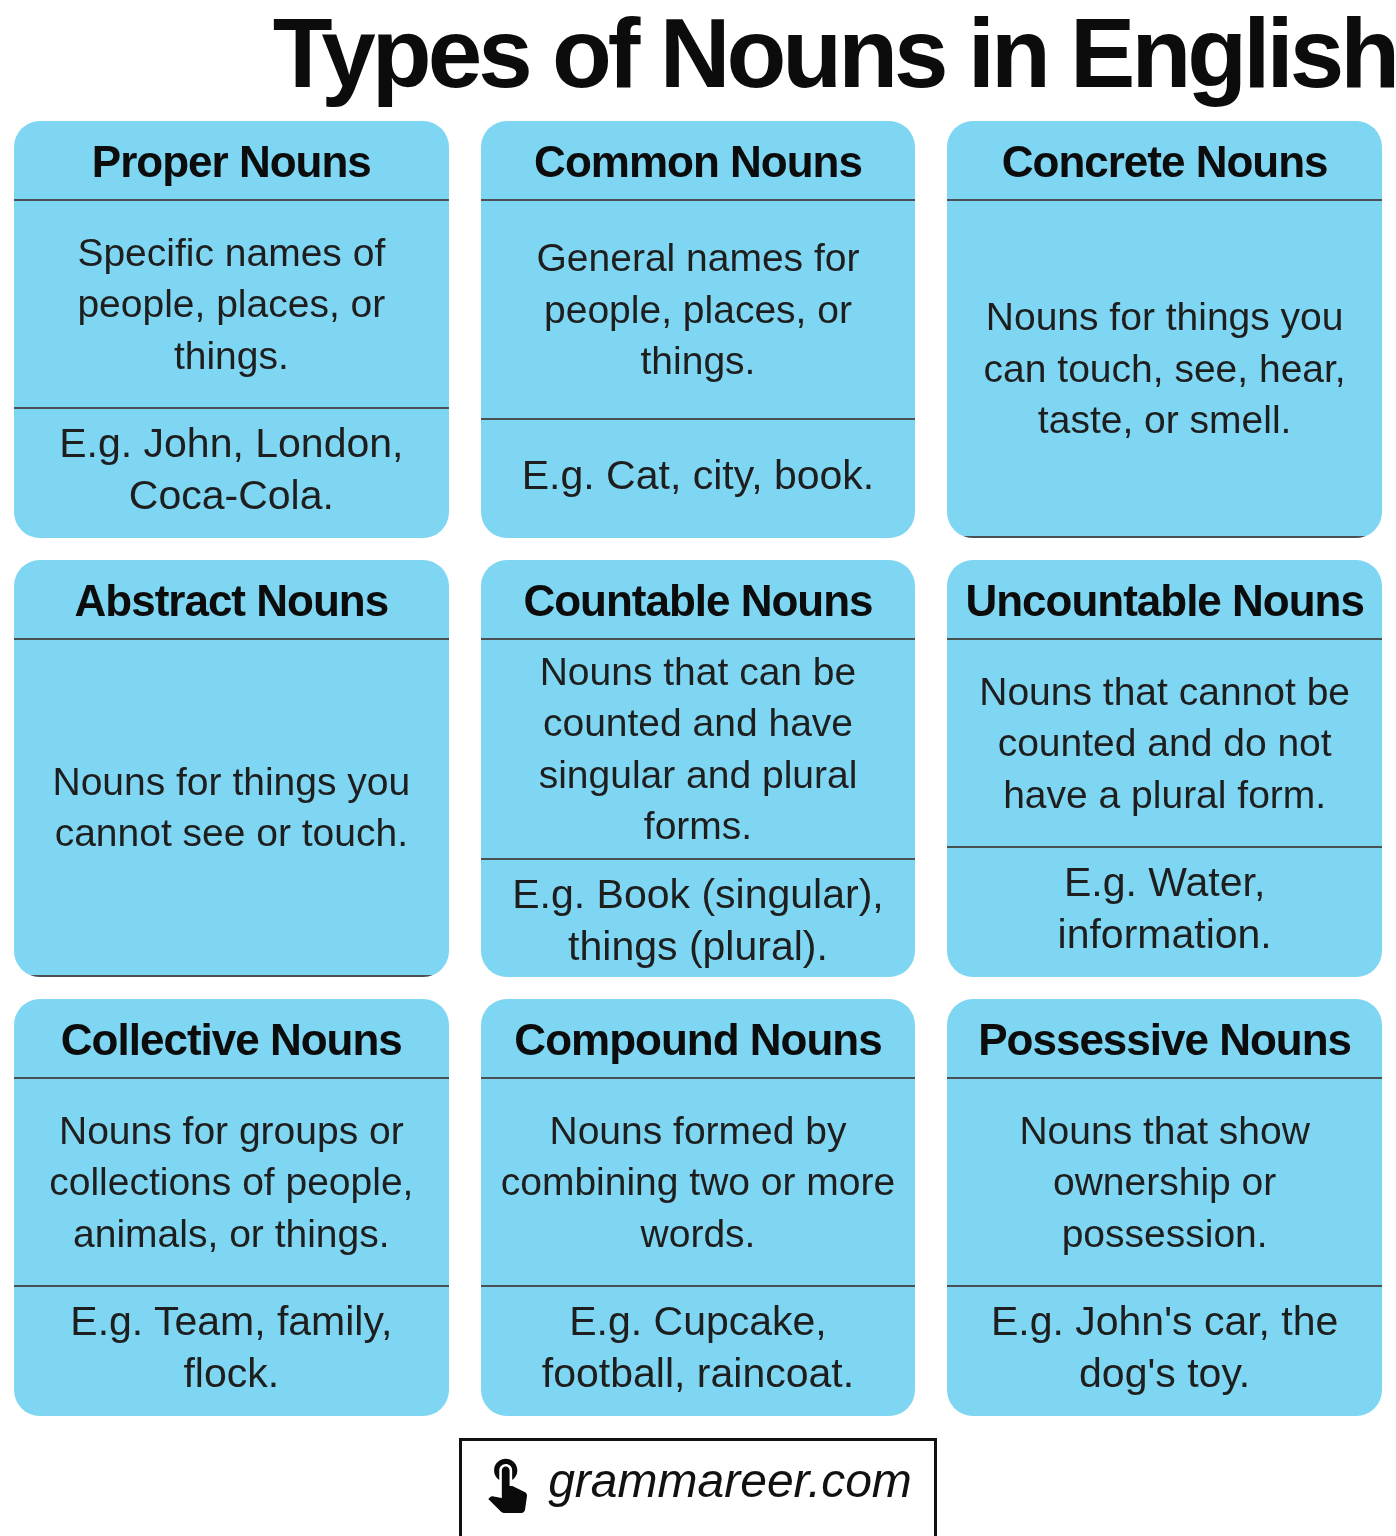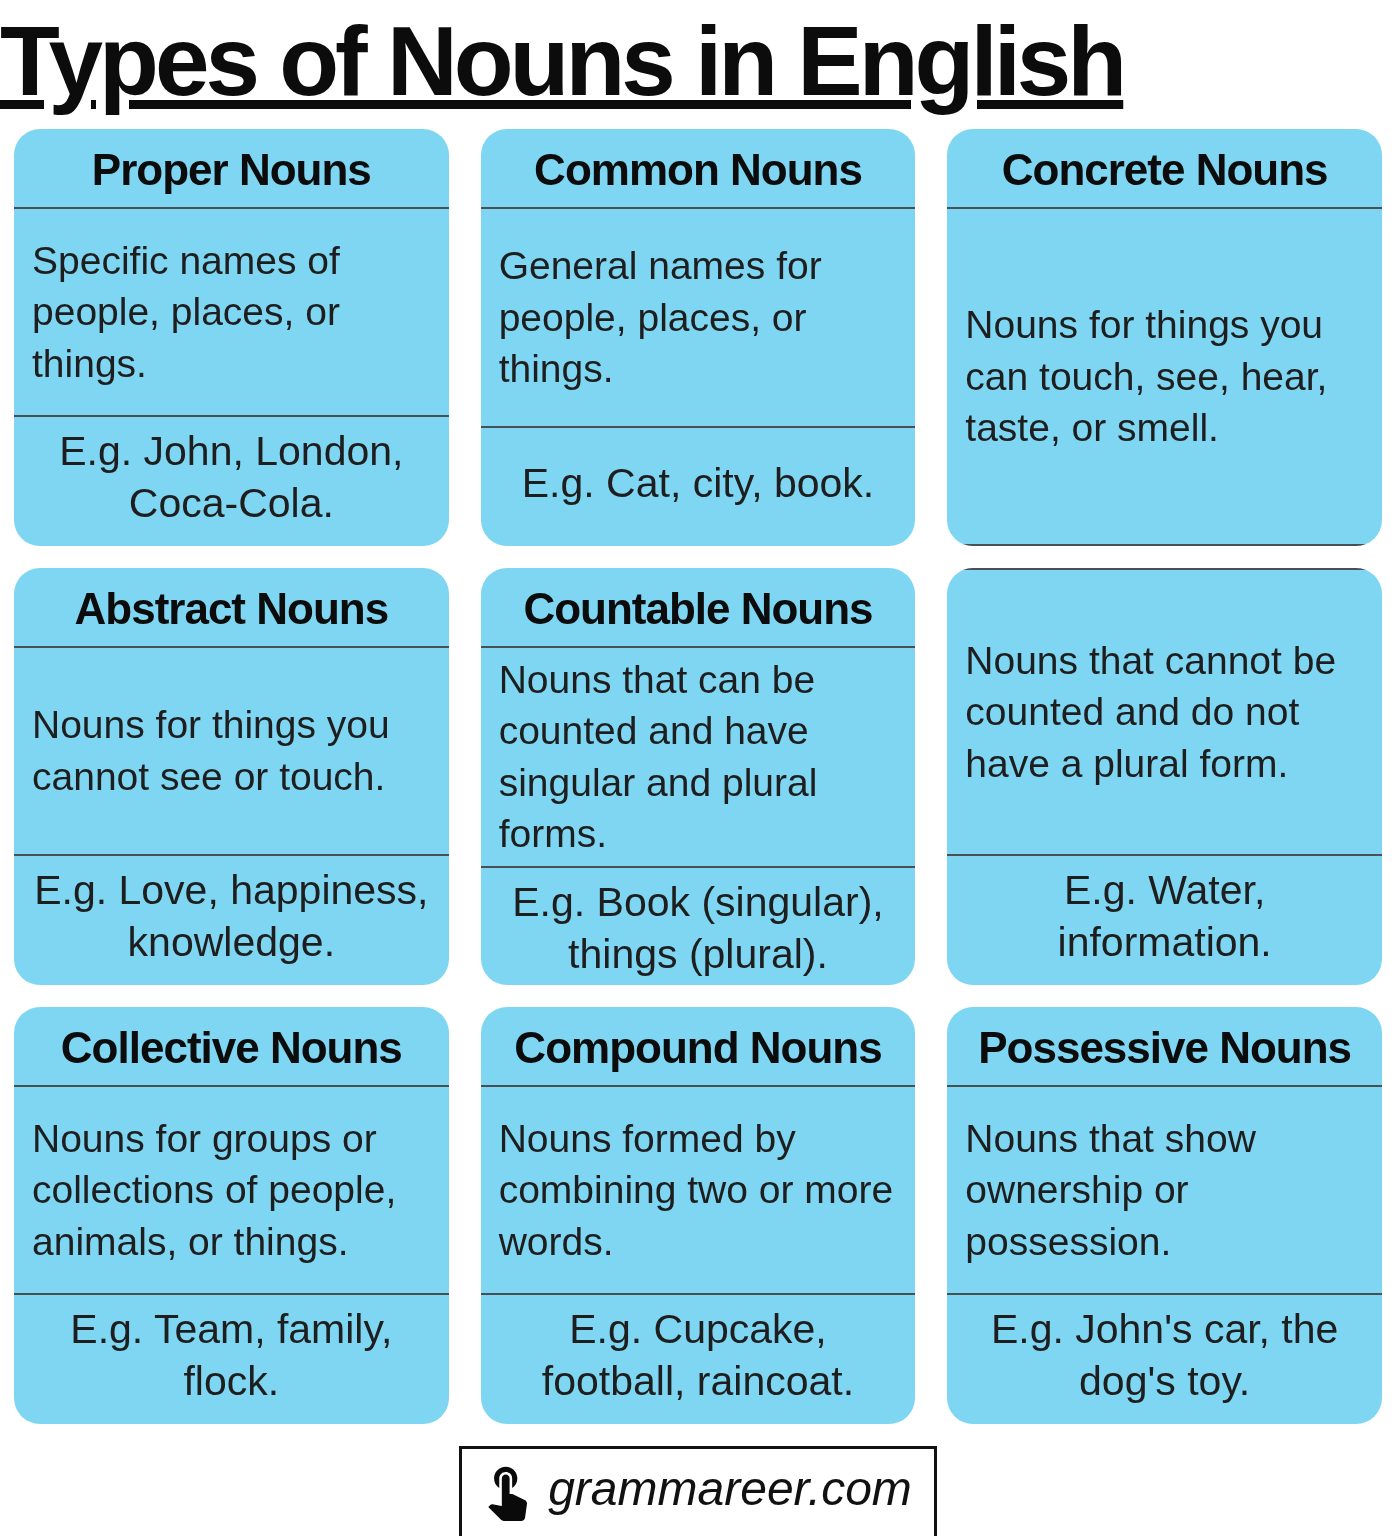--- a/index.html
+++ b/index.html
@@ -13,28 +13,27 @@
   html, body { margin: 0; padding: 0; }
   body {
     width: 1396px;
     height: 1536px;
     overflow: hidden;
     background: var(--page_bg);
     font-family: "Liberation Sans", "DejaVu Sans", sans-serif;
     color: var(--body_ink);
   }
   .page-title {
-    margin: 10px 0 16px;
-    text-align: left;
+    margin: 2px 0 16px;
+    text-align: right;
     font-size: 98px;
     line-height: 1.05;
     font-weight: 800;
     letter-spacing: -4px;
     color: var(--ink);
-    text-decoration: underline;
   }
   .cards-grid {
     display: grid;
     grid-template-columns: repeat(3, 1fr);
     grid-auto-rows: 417px;
     gap: 22px 32px;
     padding: 0 14px;
   }
   .card {
     background: var(--card_bg);
@@ -55,20 +54,21 @@
     height: 2px;
     background: var(--divider);
     width: 100%;
     flex: 0 0 auto;
   }
   .card-desc {
     flex: 1 1 auto;
     display: flex;
     align-items: center;
     justify-content: center;
+    text-align: center;
     font-size: 39px;
     line-height: 1.32;
     padding: 6px 18px;
     color: var(--body_ink);
   }
   .card-example {
     flex: 0 0 auto;
     min-height: 118px;
     display: flex;
     align-items: center;
@@ -129,32 +129,32 @@
     <div class="divider"></div>
     <div class="card-desc">Nouns for things you can touch, see, hear, taste, or smell.</div>
     <div class="divider"></div>
   </div>
 
   <div class="card">
     <div class="card-title">Abstract Nouns</div>
     <div class="divider"></div>
     <div class="card-desc">Nouns for things you cannot see or touch.</div>
     <div class="divider"></div>
-    <div class="card-example">E.g. Love, happiness, knowledge.</div>
   </div>
 
   <div class="card">
     <div class="card-title">Countable Nouns</div>
     <div class="divider"></div>
     <div class="card-desc">Nouns that can be counted and have singular and plural forms.</div>
     <div class="divider"></div>
     <div class="card-example">E.g. Book (singular), things (plural).</div>
   </div>
 
   <div class="card">
+    <div class="card-title">Uncountable Nouns</div>
     <div class="divider"></div>
     <div class="card-desc">Nouns that cannot be counted and do not have a plural form.</div>
     <div class="divider"></div>
     <div class="card-example">E.g. Water, information.</div>
   </div>
 
   <div class="card">
     <div class="card-title">Collective Nouns</div>
     <div class="divider"></div>
     <div class="card-desc">Nouns for groups or collections of people, animals, or things.</div>

